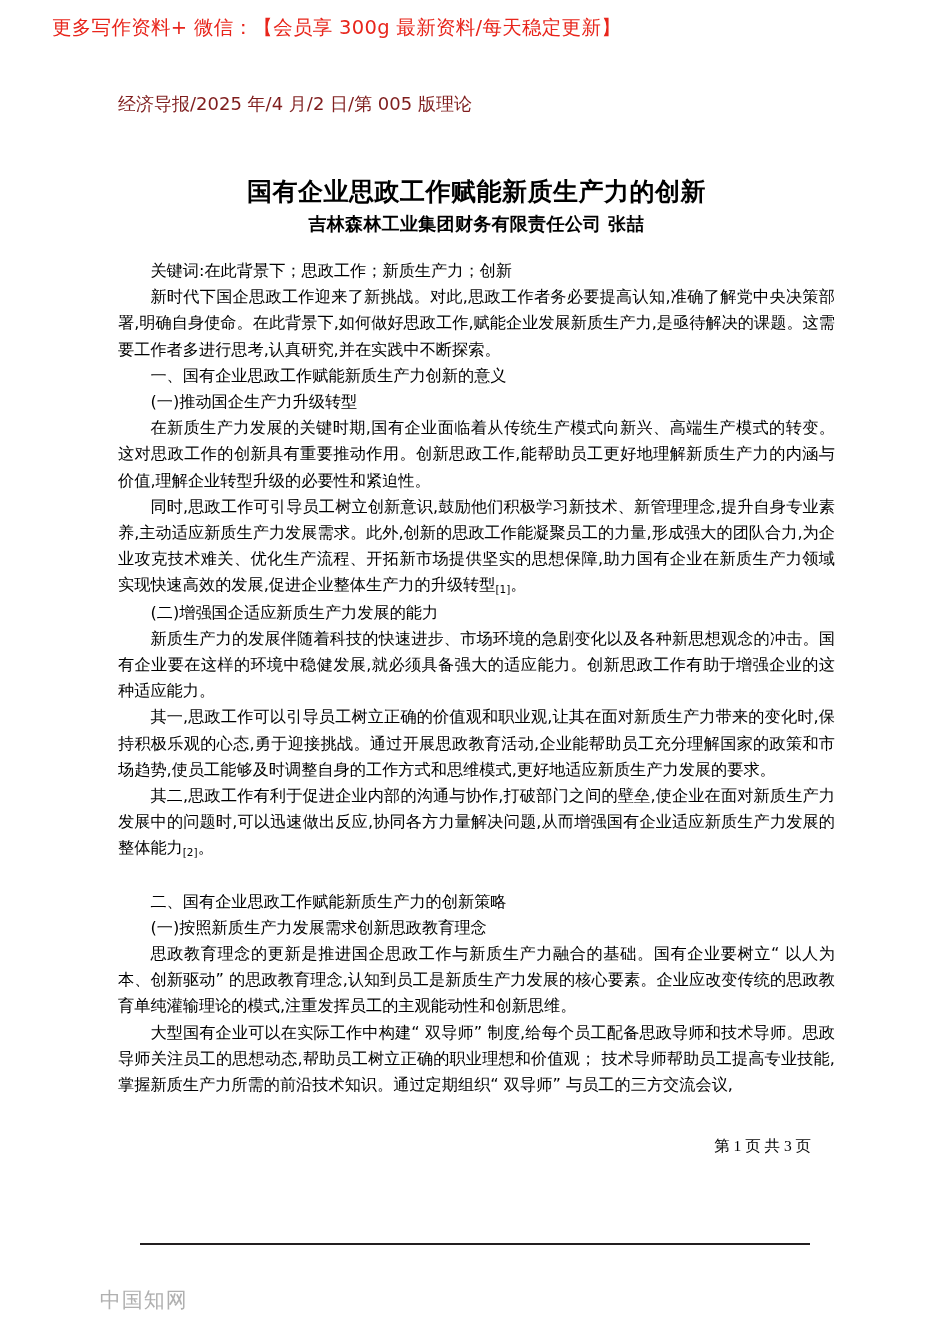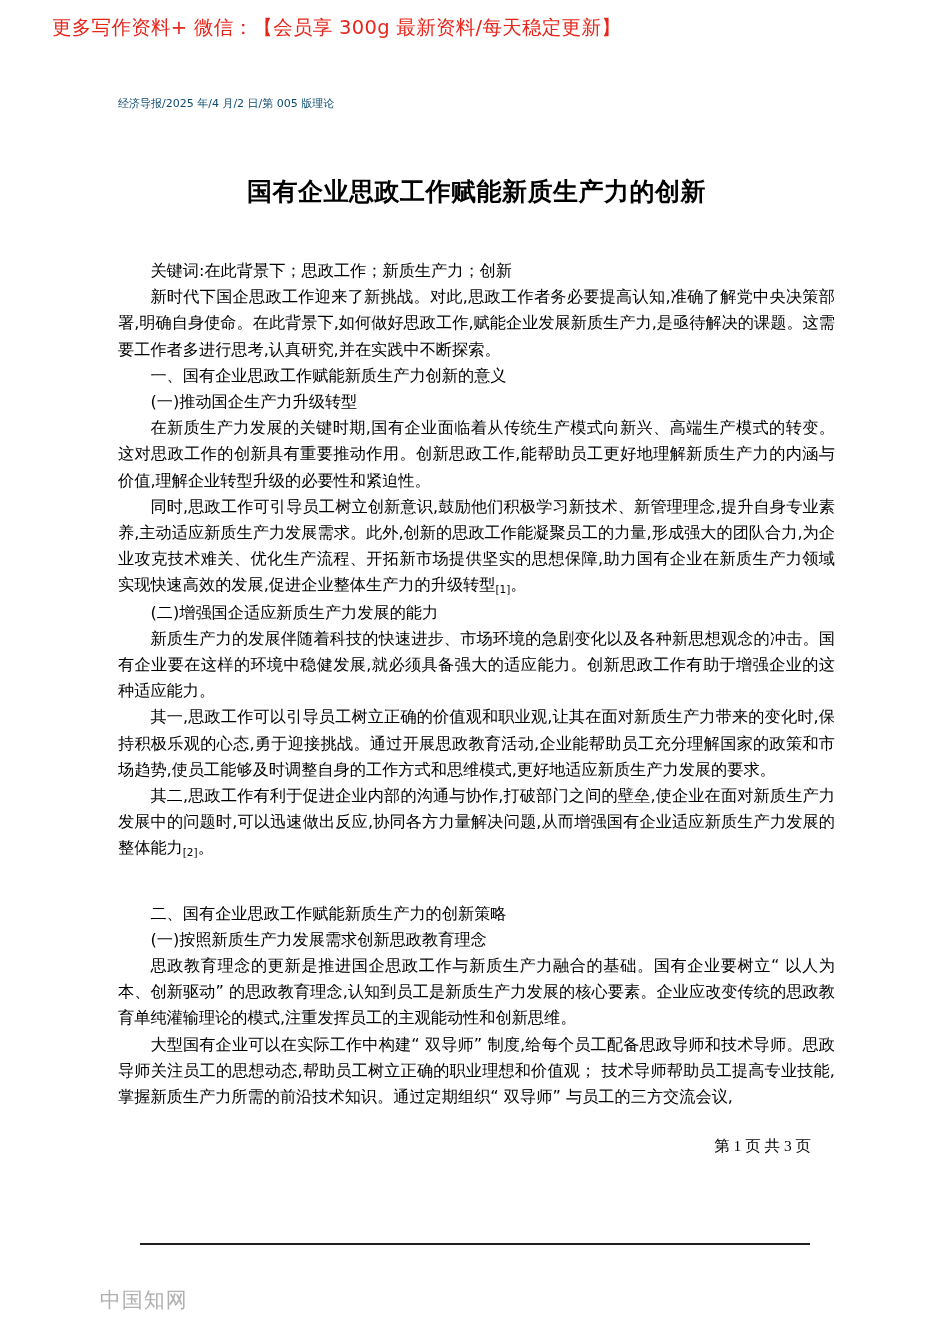--- a/index.html
+++ b/index.html
@@ -35,23 +35,23 @@
     letter-spacing: 0.3px;
     white-space: nowrap;
   }
 
   
   .citation {
     position: absolute;
     left: 118px;
     top: 92px;
     width: 460px;
-    font-size: 11px;
+    font-size: 18px;
     line-height: 24px;
-    color: #0c4a6e;
+    color: #7f1d1d;
   }
 
   
   .doc-title {
     position: absolute;
     left: 118px;
     top: 158px;
     width: 717px;
     text-align: center;
     font-size: 25px;
@@ -84,21 +84,21 @@
     line-height: 26.2px;
     text-align: justify;
     text-justify: inter-ideograph;
     margin: 0;
     word-break: break-all;
   }
   .para.indent {
     text-indent: 2em;
   }
   .para.spacer-before {
-    margin-top: 38px;
+    margin-top: 26px;
   }
 
   .fn {
     font-size: 10.5px;
     vertical-align: baseline;
     position: relative;
     top: 3px;
   }
 
   
@@ -150,20 +150,21 @@
 <body>
 
 <div class="page">
 
   <div class="promo-banner">更多写作资料+ 微信：【会员享 300g 最新资料/每天稳定更新】</div>
 
   <div class="citation">经济导报/2025 年/4 月/2 日/第 005 版理论</div>
 
   <h1 class="doc-title">国有企业思政工作赋能新质生产力的创新</h1>
 
+  <div class="author-line">吉林森林工业集团财务有限责任公司  张喆</div>
 
   <div class="body-column">
 
 
     <p class="para indent">关键词:在此背景下；思政工作；新质生产力；创新</p>
 
     <p class="para indent">新时代下国企思政工作迎来了新挑战。对此,思政工作者务必要提高认知,准确了解党中央决策部署,明确自身使命。在此背景下,如何做好思政工作,赋能企业发展新质生产力,是亟待解决的课题。这需要工作者多进行思考,认真研究,并在实践中不断探索。</p>
 
     <p class="para indent">一、国有企业思政工作赋能新质生产力创新的意义</p>
 

